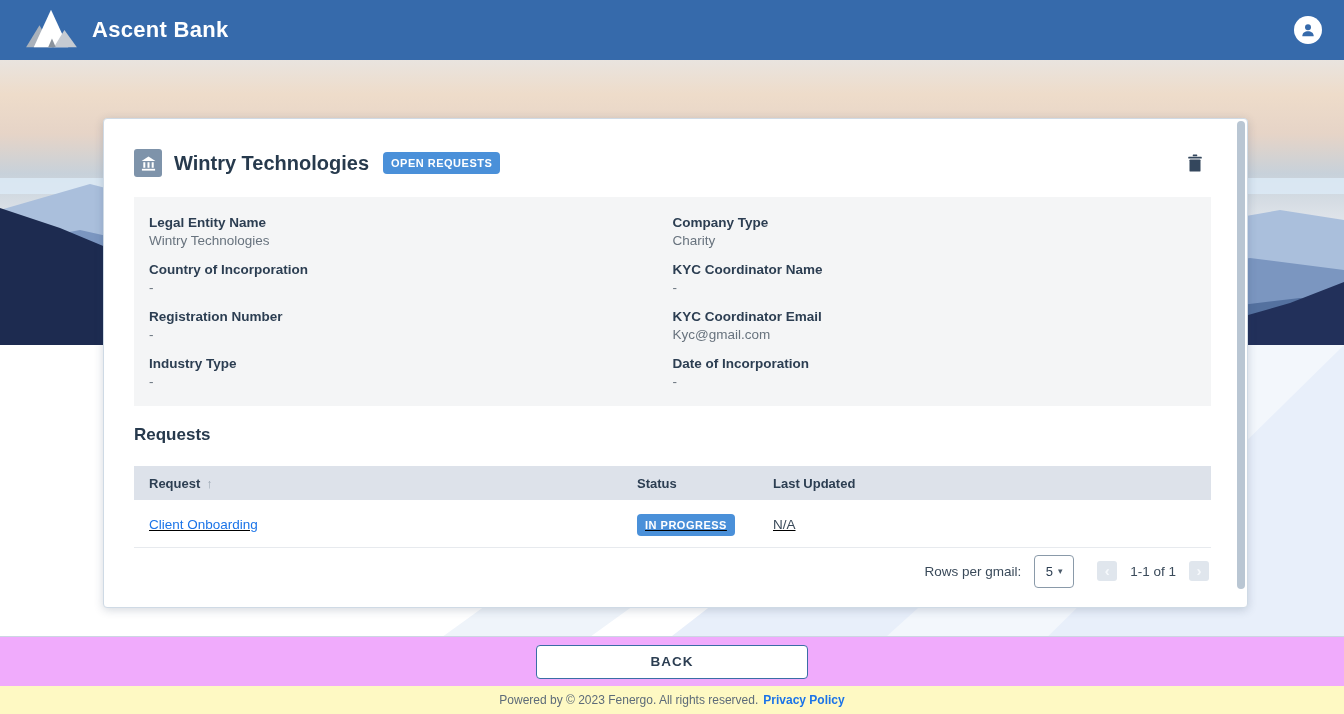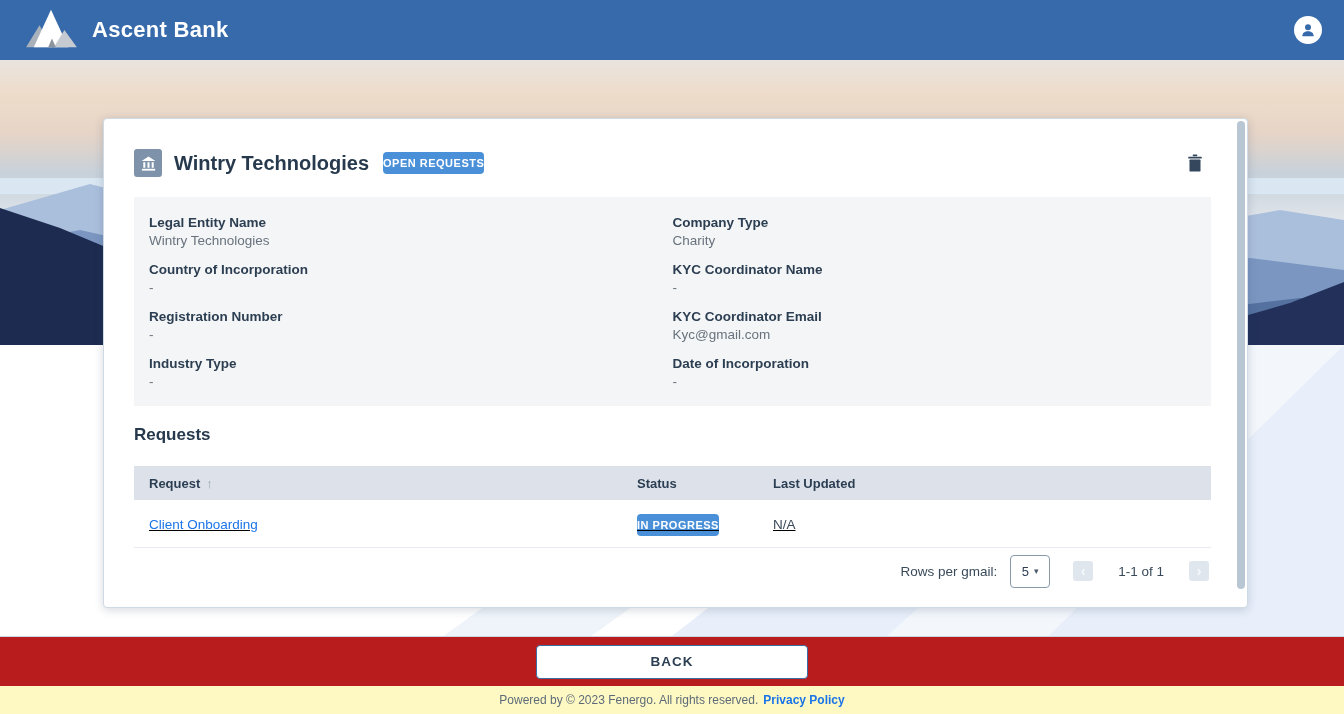--- a/index.html
+++ b/index.html
@@ -33,21 +33,21 @@
     box-shadow: 0 2px 10px rgba(40,60,90,.2); z-index: 4; }
   .card-scrollbar { position: absolute; top: 2px; right: 2px; width: 8px; height: 468px;
     background: #b9c6d3; border-radius: 4px; cursor: pointer; }
 
   .card-head { position: absolute; left: 30px; top: 30px; right: 44px; height: 28px;
     display: flex; align-items: center; }
   .bank-badge { width: 28px; height: 28px; background: #7e93aa; border-radius: 3px;
     display: flex; align-items: center; justify-content: center; }
   .entity-title { font-size: 20px; font-weight: bold; color: #273a4d; margin-left: 12px; }
   .pill { background: #4a90d9; color: #ffffff; font-size: 11px; font-weight: bold;
-    letter-spacing: .5px; padding: 5px 0; border-radius: 4px; white-space: nowrap; }
+    letter-spacing: .5px; padding: 5px 8px; border-radius: 4px; white-space: nowrap; }
   .open-pill { margin-left: 14px; }
   .trash-btn { margin-left: auto; cursor: pointer; display: flex; align-items: center; }
 
   .info-panel { position: absolute; left: 30px; top: 78px; width: 1077px; height: 209px;
     background: #f4f5f6; padding: 17px 15px; display: grid;
     grid-template-columns: 1fr 1fr; grid-auto-rows: 47px; }
   .f-label { font-size: 13.5px; font-weight: bold; color: #2c3e52; line-height: 17px; }
   .f-value { font-size: 13.5px; color: #68737e; line-height: 17px; margin-top: 1px; }
 
   .requests-heading { position: absolute; left: 30px; top: 306px;
@@ -70,25 +70,25 @@
   .rpp-label { font-size: 13.5px; color: #3a4a5a; }
   .rpp-select { width: 40px; height: 33px; border: 1px solid #8a9aa9; border-radius: 4px;
     background: #ffffff; margin-left: 13px; display: flex; align-items: center;
     justify-content: center; gap: 5px; cursor: pointer; }
   .rpp-value { font-size: 13px; color: #2c3e52; }
   .caret { font-size: 9px; color: #4a5a6a; }
   .page-btn { width: 20px; height: 20px; border-radius: 3px; background: #e0e6ed;
     display: flex; align-items: center; justify-content: center; cursor: pointer; }
   .page-btn .chev { color: #f6f9fc; font-size: 15px; font-weight: bold; line-height: 1; margin-top: -2px; }
   .btn-prev { margin-left: 23px; }
-  .range-text { font-size: 13.5px; color: #3a4a5a; margin: 0 25px; }
+  .range-text { font-size: 13.5px; color: #3a4a5a; margin: 0 13px; }
 
   
   .back-band { position: absolute; top: 636px; left: 0; width: 1344px; height: 50px;
-    background: #b91c1c; border-top: 1px solid #ccd6e2; display: flex;
+    background: #f0abfc; border-top: 1px solid #ccd6e2; display: flex;
     align-items: center; justify-content: center; z-index: 5; }
   .back-btn { width: 272px; height: 34px; background: #ffffff; border: 1px solid #3a6ea5;
     border-radius: 4px; color: #2c3e52; font-size: 13.5px; font-weight: 600;
     letter-spacing: 1px; cursor: pointer; font-family: "Liberation Sans", sans-serif; }
   .footer { position: absolute; top: 686px; left: 0; width: 1344px; height: 28px;
     background: #fef9c3; display: flex; align-items: center; justify-content: center;
     font-size: 12px; color: #5d6b79; z-index: 5; }
   .privacy-link { color: #1b74e8; font-weight: bold; margin-left: 5px; cursor: pointer; }
 </style>
 </head>

